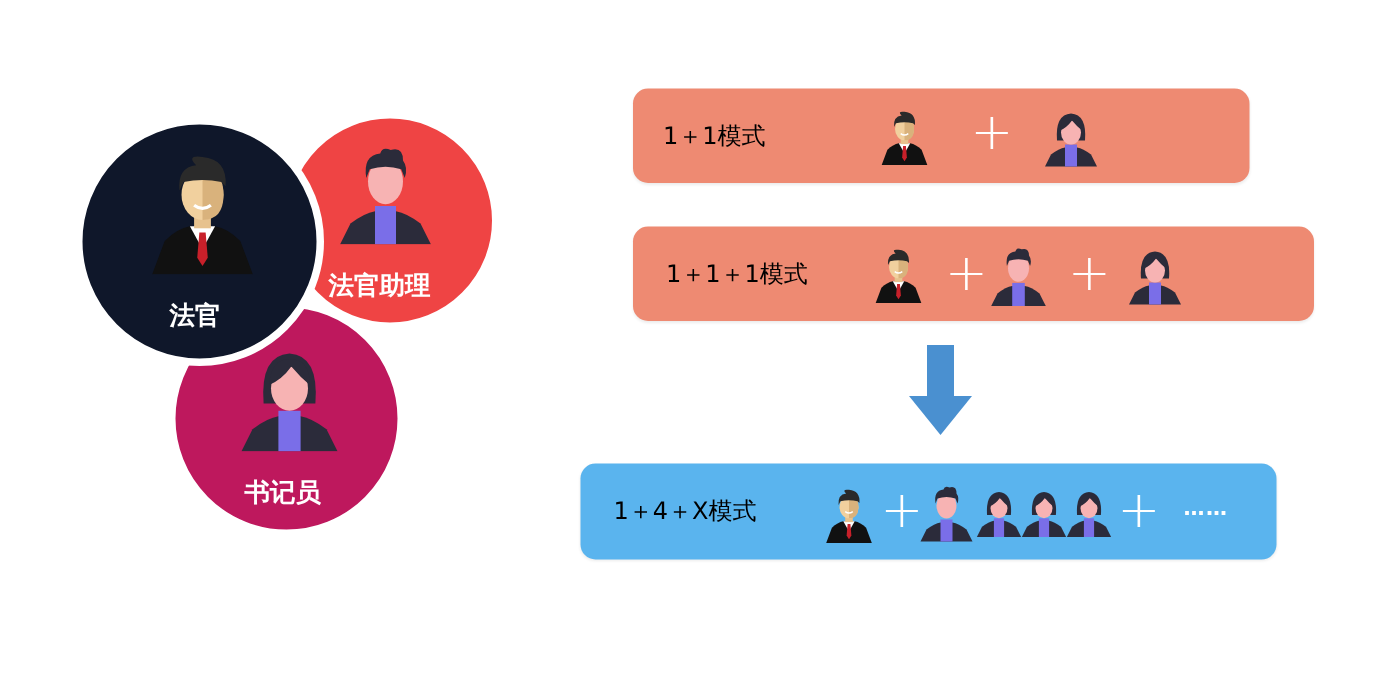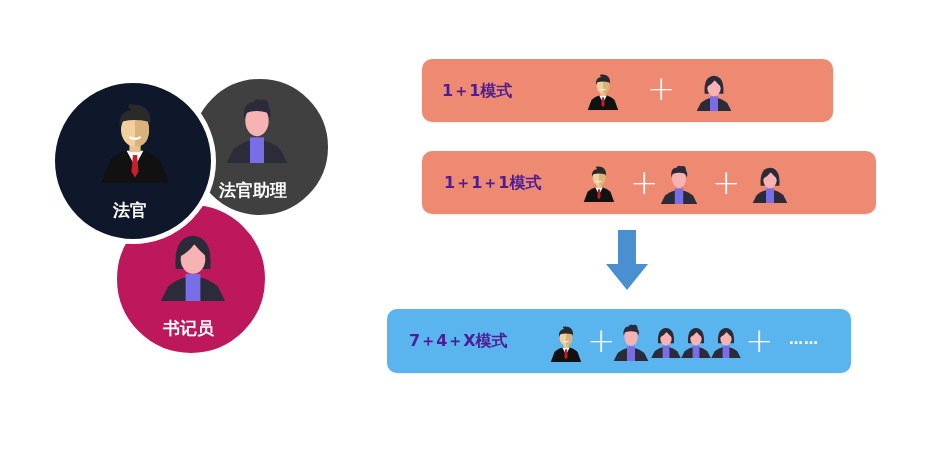--- a/index.html
+++ b/index.html
@@ -2,21 +2,21 @@
 <html><head>
 <meta charset="utf-8">
 <style>
   html, body { margin:0; padding:0; }
   body { width:931px; height:465px; background:#ffffff; position:relative; overflow:hidden;
          font-family: "DejaVu Sans", "Liberation Sans", sans-serif; }
   .abs { position:absolute; }
   .circle { position:absolute; border-radius:50%; border:5px solid #ffffff; box-sizing:border-box; }
   .circle-label { position:absolute; color:#ffffff; font-weight:bold; font-size:17px; text-align:center; white-space:nowrap; }
   .bar { position:absolute; border-radius:10px; box-shadow:0 1px 2px rgba(0,0,0,0.08); }
-  .bar-label { position:absolute; color:#4c1d95; font-weight:bold; font-size:16px; white-space:nowrap; }
+  .bar-label { position:absolute; color:#000000; font-weight:normal; font-size:16px; white-space:nowrap; }
   .plus { position:absolute; color:#ffffff; font-size:34px; font-weight:300; line-height:1; }
   .ellipsis { position:absolute; color:#ffffff; font-size:14px; font-weight:bold; letter-spacing:1px; }
   svg { display:block; }
 </style>
 </head>
 <body>
 
 <svg width="0" height="0" style="position:absolute">
   <defs>
 
@@ -41,21 +41,21 @@
     <symbol id="female" viewBox="0 0 60 60">
       <path d="M4 60 L10 48 Q18 42 24 41 L36 41 Q42 42 50 48 L56 60 Z" fill="#2b2b3a"></path>
       <rect x="24" y="38" width="12" height="22" fill="#7a6ee8"></rect>
       <path d="M16 34 Q14 8 30 7 Q46 8 44 34 Z" fill="#2b2b3a"></path>
       <ellipse cx="30" cy="26" rx="10" ry="12" fill="#f7b3b3"></ellipse>
       <path d="M19 24 Q20 10 30 10 Q41 10 41 24 Q36 20 31 14 Q26 21 19 24 Z" fill="#2b2b3a"></path>
     </symbol>
   </defs>
 </svg>
 
-<div class="circle" style="left:187px; top:74px; width:146px; height:146px; background:#404040;">
+<div class="circle" style="left:187px; top:74px; width:146px; height:146px; background:#ef4444;">
   <svg class="abs" style="left:30px; top:14px;" width="70" height="70">
       <use href="#male"></use>
     </svg>
   <div class="circle-label" style="left:27px; top:100px;">法官助理</div>
 </div>
 
 <div class="circle" style="left:112px; top:200px; width:158px; height:158px; background:#be185d;">
   <svg class="abs" style="left:39px; top:22px;" width="74" height="74">
       <use href="#female"></use>
     </svg>
@@ -94,21 +94,21 @@
       <use href="#female"></use>
     </svg>
 </div>
 
 <svg class="abs" style="left:606px; top:230px;" width="42" height="60" viewBox="0 0 42 60">
   <rect x="12" y="0" width="18" height="36" fill="#4a90d0"></rect>
   <path d="M0 34 L42 34 L21 60 Z" fill="#4a90d0"></path>
 </svg>
 
 <div class="bar" style="left:387px; top:309px; width:464px; height:64px; background:#5ab4ee;">
-  <div class="bar-label" style="left:22px; top:22px;">7＋4＋X模式</div>
+  <div class="bar-label" style="left:22px; top:22px;">1＋4＋X模式</div>
   <svg class="abs" style="left:160px; top:12px;" width="38" height="44">
       <use href="#judge"></use>
     </svg>
   <div class="plus" style="left:200px; top:14px;">+</div>
   <svg class="abs" style="left:224px; top:10px;" width="40" height="44">
       <use href="#male"></use>
     </svg>
   <svg class="abs" style="left:262px; top:10px;" width="34" height="44">
       <use href="#female"></use>
     </svg>

